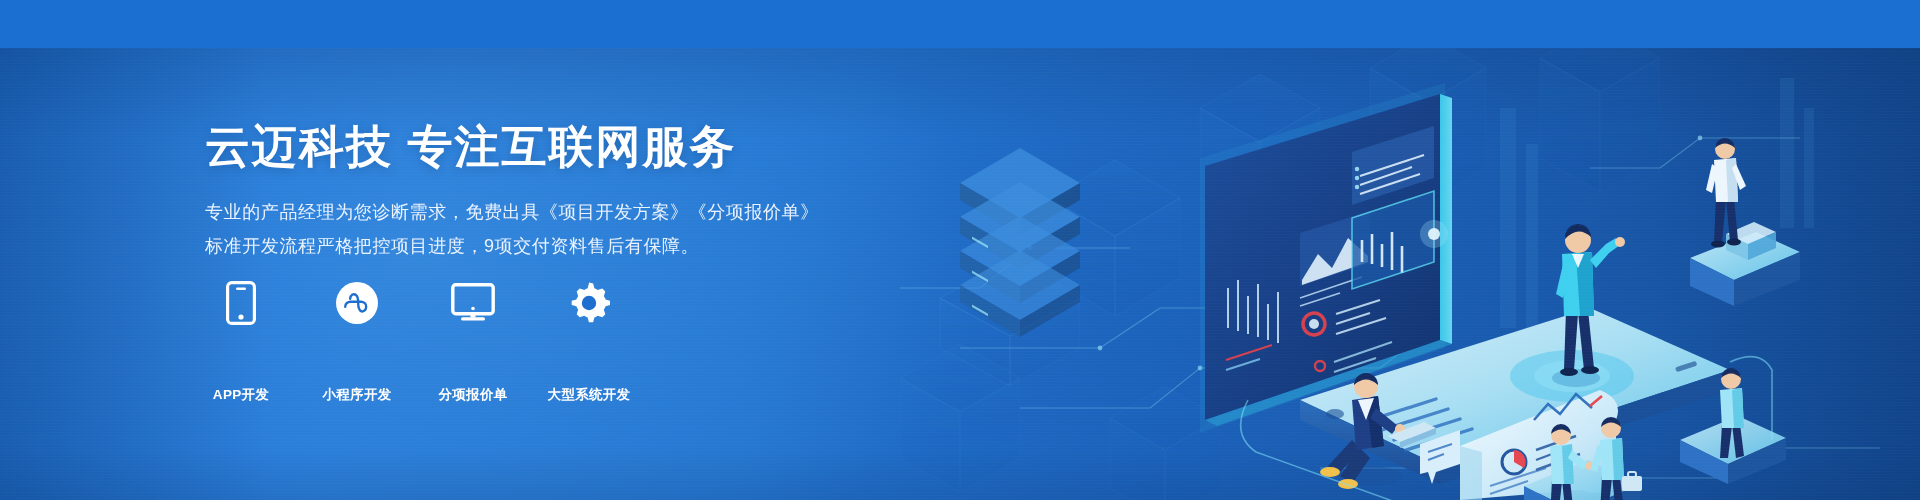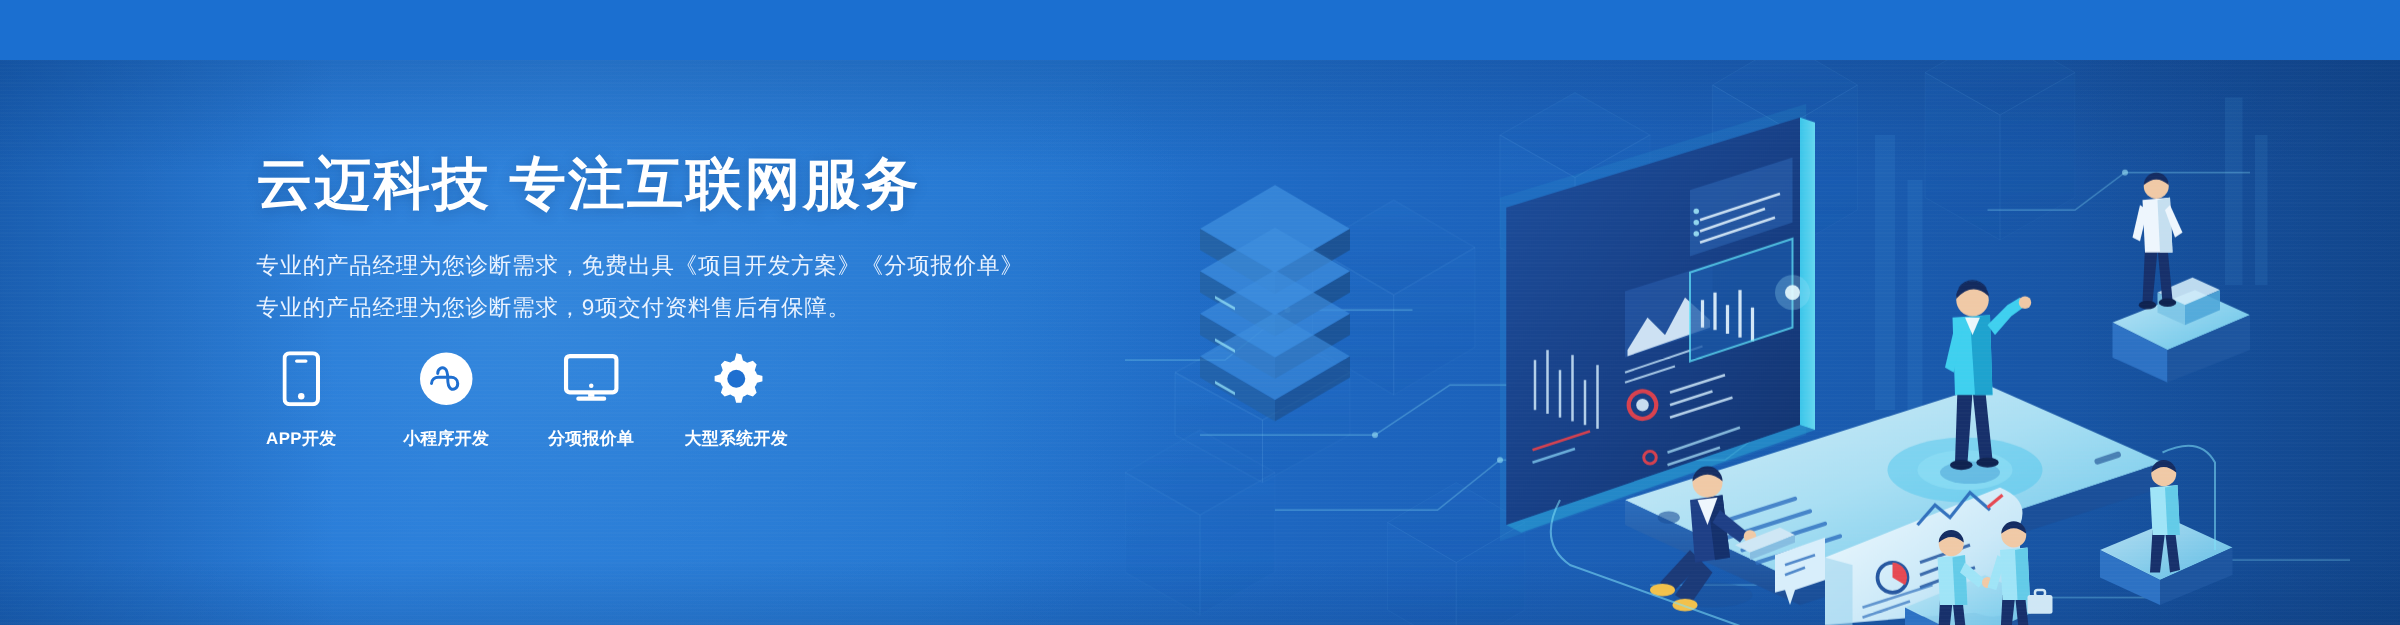--- a/index.html
+++ b/index.html
@@ -57,21 +57,21 @@
     white-space:nowrap;
     font-weight:400;
   }
 
   
   .services {
     position:absolute; left:205px; top:232px;
     display:flex; align-items:flex-end;
     gap:44px;
   }
-  .service { width:72px; display:flex; flex-direction:column; align-items:center; }
+  .service { width:72px; display:flex; flex-direction:column; align-items:center;gap:44px; }
   .service-icon {
     height:46px; width:46px;
     display:flex; align-items:center; justify-content:center;
     margin-bottom:16px;
   }
   .service-icon svg { display:block; }
   .service-label {
     font-size:13.5px;
     color:#ffffff;
     font-weight:700;
@@ -467,21 +467,21 @@
     </svg>
   </div>
 
   <div class="scanlines"></div>
 
   <div class="copy">
     <h1 class="headline">云迈科技 专注互联网服务</h1>
 
     <div class="subcopy">
       <div class="subline">专业的产品经理为您诊断需求，免费出具《项目开发方案》《分项报价单》</div>
-      <div class="subline">专业的产品经理为您诊断需求，9项交付资料售后有保障。</div>
+      <div class="subline">标准开发流程严格把控项目进度，9项交付资料售后有保障。</div>
     </div>
   </div>
 
   <div class="services">
 
     <div class="service">
       <span class="service-icon">
         <svg width="30" height="44" viewBox="0 0 30 44" xmlns="http://www.w3.org/2000/svg">
           <rect x="1.6" y="1.6" width="26.8" height="40.8" rx="4.2" fill="none" stroke="#ffffff" stroke-width="3.2"></rect>
           <rect x="10" y="6.5" width="10" height="2.6" rx="1.3" fill="#ffffff"></rect>

